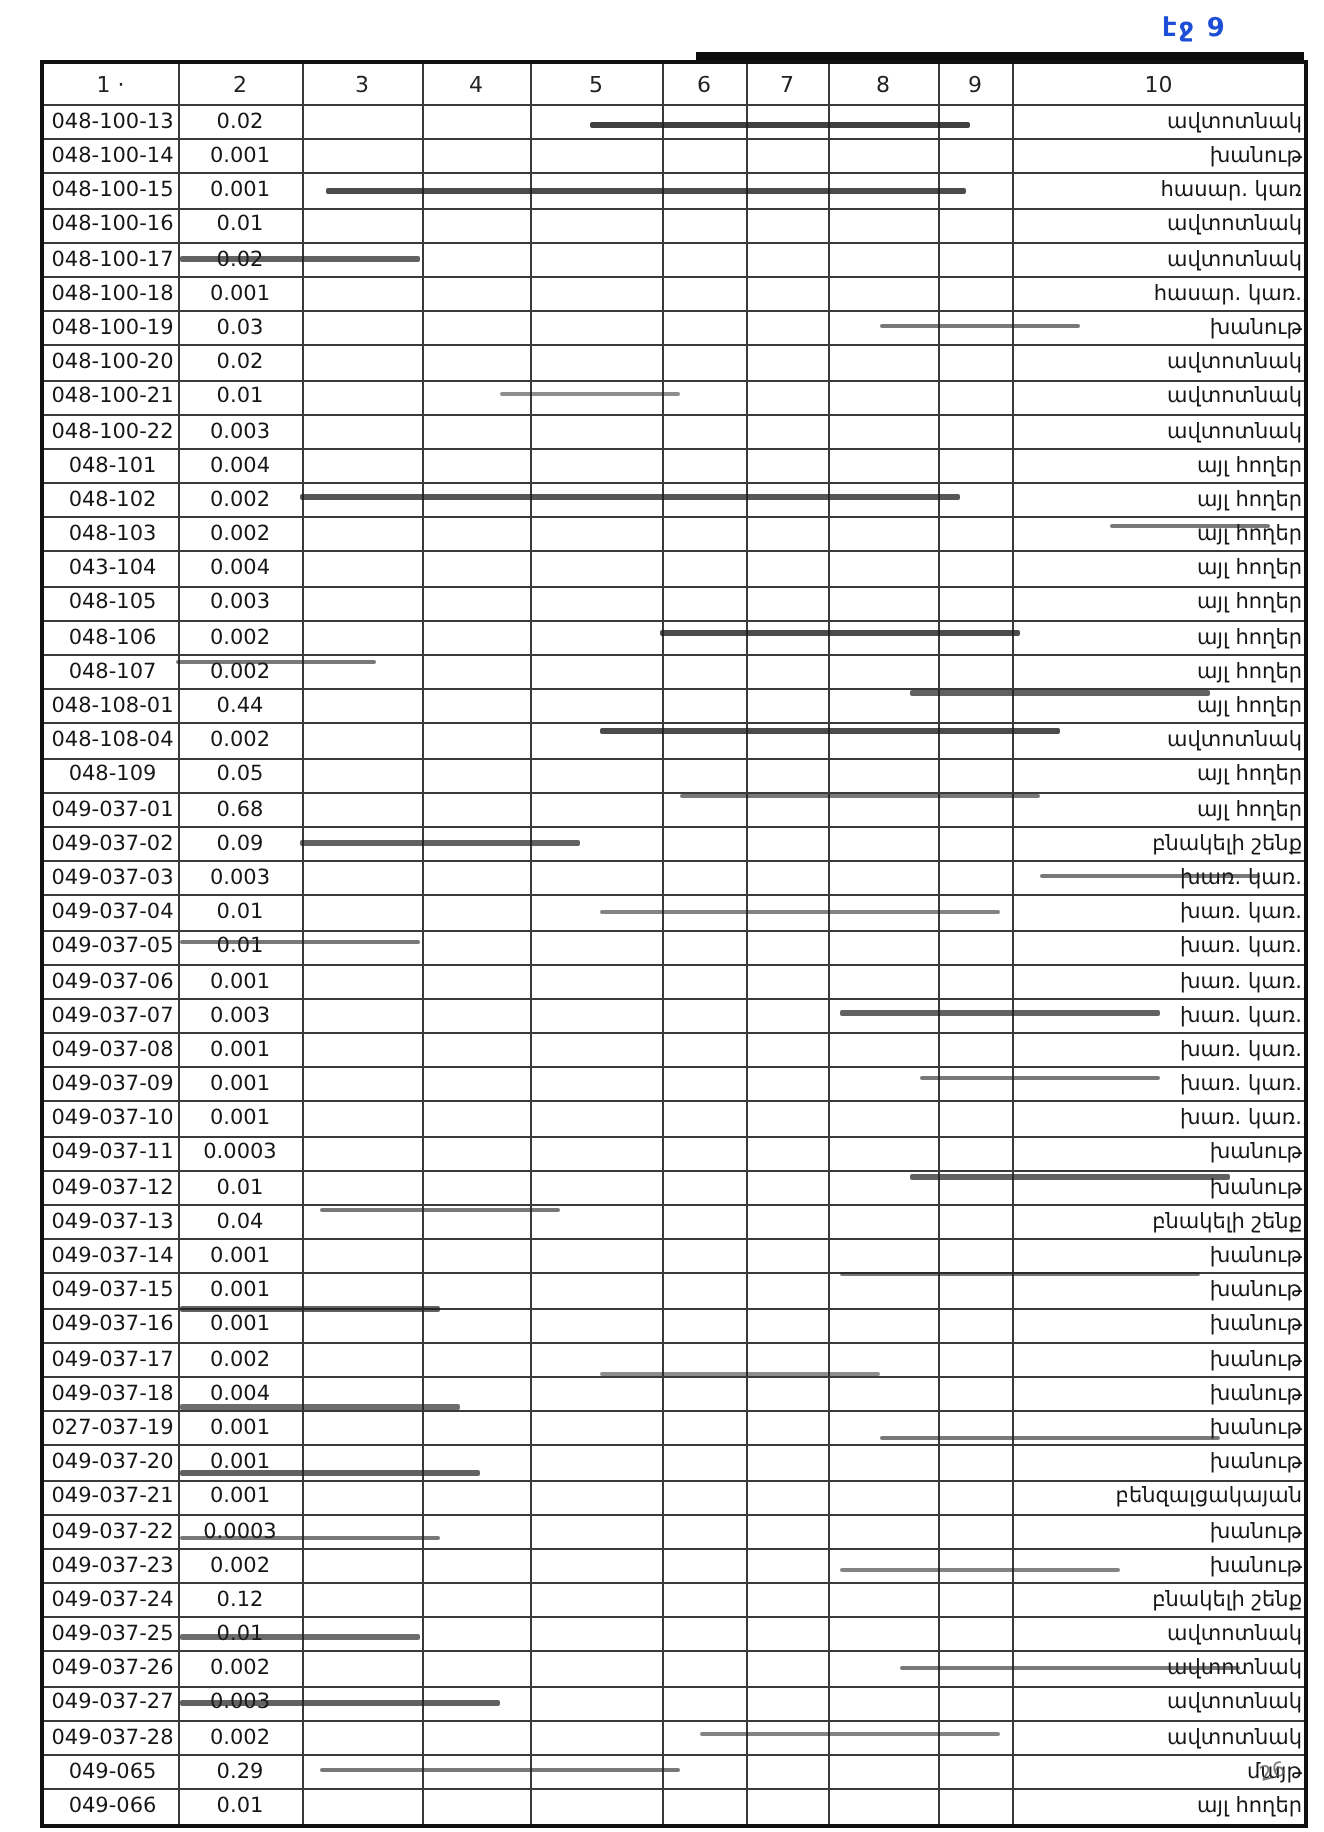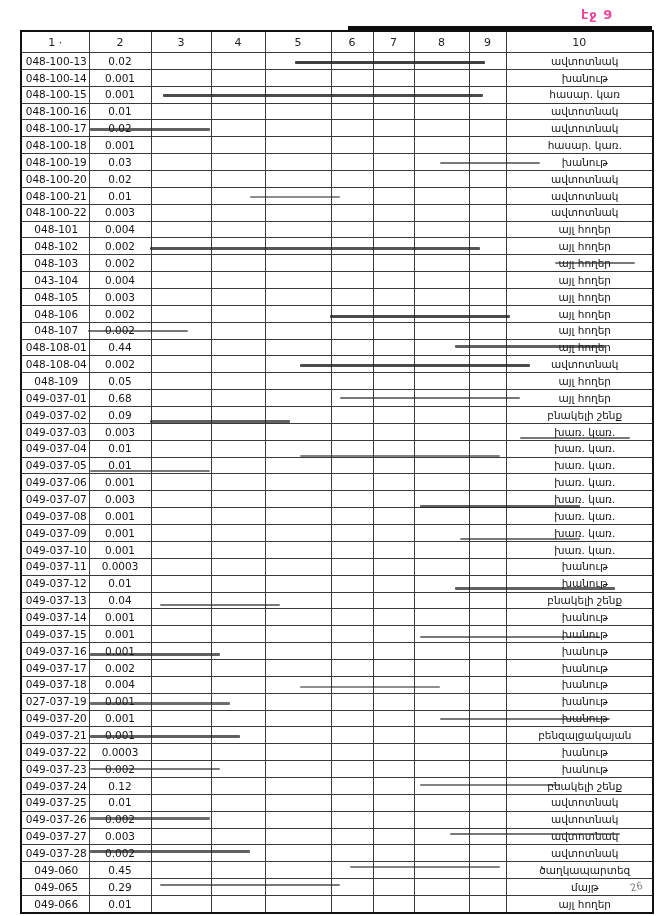--- a/index.html
+++ b/index.html
@@ -2,36 +2,36 @@
 <html><head>
 <meta charset="utf-8">
 <style>
   html,body{margin:0;padding:0;background:#e8e8e8;}
   .page{
     position:relative;width:662px;height:916px;background:#ffffff;
     font-family:"DejaVu Sans", sans-serif;color:#1b1b1b;overflow:hidden;
   }
   .page-label{
     position:absolute;top:7px;left:581px;font-size:13px;font-weight:bold;
-    color:#ec4899;letter-spacing:1px;
+    color:#1d4ed8;letter-spacing:1px;
   }
   .tbl{
     position:absolute;left:20px;top:30px;width:632px;height:884px;
     border-collapse:collapse;table-layout:fixed;
   }
   .tbl th,.tbl td{
     border:1px solid #3a3a3a;overflow:hidden;white-space:nowrap;
     font-weight:normal;line-height:1;
   }
   .tbl{border:2px solid #111;}
   .tbl thead th{font-size:11px;color:#222;height:18px;text-align:center;}
   .tbl tbody td{font-size:10.5px;color:#161616;}
   td.c1{padding-left:3px;text-align:center;}
   td.c2{text-align:center;}
-  td.c10{padding-left:12px;text-align:center;}
+  td.c10{padding-left:12px;text-align:right;}
   .heavy-top{position:absolute;left:348px;top:26px;width:304px;height:4px;background:#0c0c0c;}
   .artifact{position:absolute;background:#1e1e1e;border-radius:1px;}
   .margin-mark{
     position:absolute;left:630px;top:881px;font-size:10px;color:#5a5a5a;
     transform:rotate(-14deg);opacity:.8;
   }
 </style>
 </head>
 <body>
 
@@ -635,32 +635,20 @@
           <td class="c1">049-037-28</td>
           <td class="c2">0.002</td>
           <td class="c3"></td>
           <td class="c4"></td>
           <td class="c5"></td>
           <td class="c6"></td>
           <td class="c7"></td>
           <td class="c8"></td>
           <td class="c9"></td>
           <td class="c10">ավտոտնակ</td>
-        </tr>
-        <tr>
-          <td class="c1">049-060</td>
-          <td class="c2">0.45</td>
-          <td class="c3"></td>
-          <td class="c4"></td>
-          <td class="c5"></td>
-          <td class="c6"></td>
-          <td class="c7"></td>
-          <td class="c8"></td>
-          <td class="c9"></td>
-          <td class="c10">ծաղկապարտեզ</td>
         </tr>
         <tr>
           <td class="c1">049-065</td>
           <td class="c2">0.29</td>
           <td class="c3"></td>
           <td class="c4"></td>
           <td class="c5"></td>
           <td class="c6"></td>
           <td class="c7"></td>
           <td class="c8"></td>

